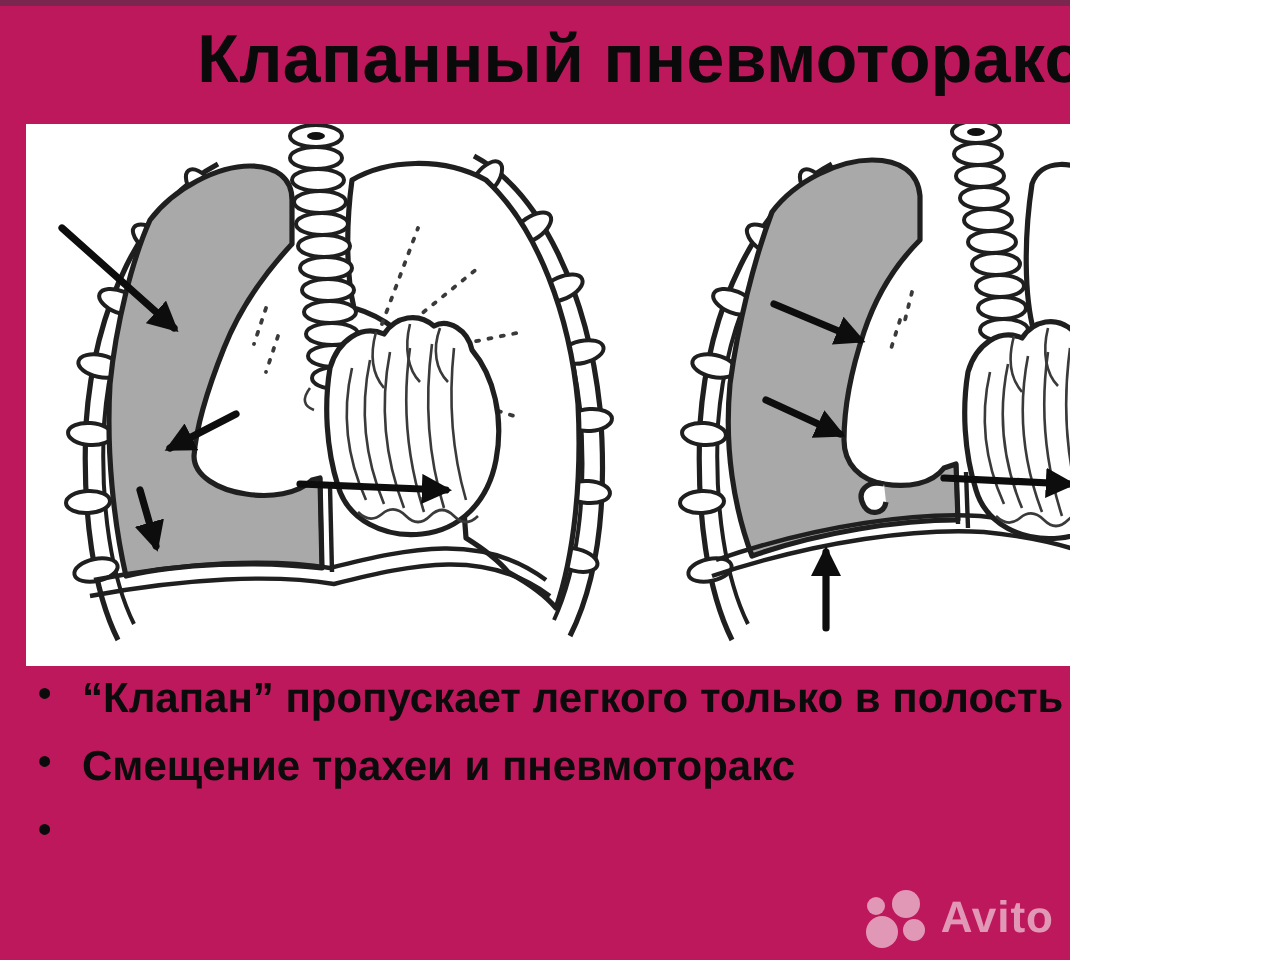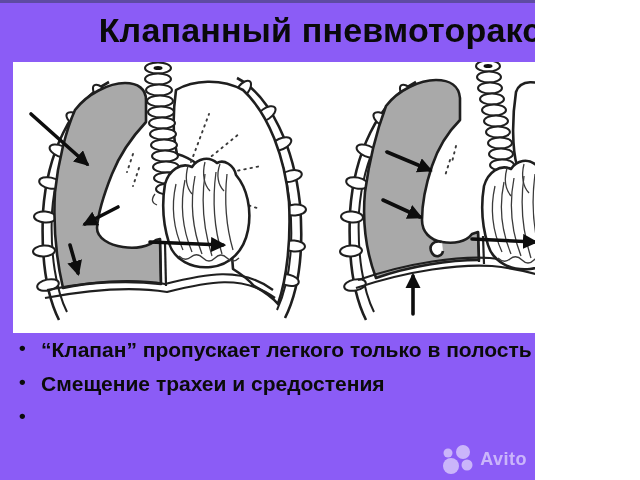--- a/index.html
+++ b/index.html
@@ -1,30 +1,30 @@
 <!DOCTYPE html>
 <html><head>
 <meta charset="utf-8">
 <style>
   html,body{margin:0;padding:0;}
   body{width:640px;height:480px;overflow:hidden;font-family:"Liberation Sans",sans-serif;}
-  .slide{position:relative;width:535px;height:480px;background:#8b5cf6;overflow:hidden;}
+  .slide{position:relative;width:535px;height:480px;background:#be185d;overflow:hidden;}
   .top-edge{position:absolute;top:0;left:0;width:640px;height:3px;background:rgba(40,55,60,.45);}
   .title{position:absolute;top:11px;left:0;width:640px;text-align:center;
          font-size:34px;font-weight:bold;color:#0a0a0a;letter-spacing:.2px;}
   .panel{position:absolute;left:13px;top:62px;width:614px;height:271px;background:#ffffff;
          display:flex;}
   .panel svg{display:block;width:307px;height:271px;}
   .bullets{position:absolute;left:15px;top:337px;margin:0;padding:0;list-style:none;width:615px;}
   .bullets li{position:relative;padding-left:26px;margin-bottom:7px;max-width:520px;
               font-size:21px;font-weight:bold;line-height:1.28;color:#0b0b0b;}
   .bullets .dot{position:absolute;left:4px;top:-1px;font-size:19px;}
   .watermark{position:absolute;right:8px;bottom:6px;display:flex;align-items:center;gap:5px;
              opacity:.55;color:#ffffff;}
-  .watermark .wm-text{font-size:18px;font-weight:bold;letter-spacing:.5px;}
+  .watermark .wm-text{font-size:22px;font-weight:bold;letter-spacing:.5px;}
   
   .wall{fill:none;stroke:#1f1f1f;stroke-width:2.6;}
   .wall2{fill:none;stroke:#1f1f1f;stroke-width:2;}
   .rib{fill:#ffffff;stroke:#1f1f1f;stroke-width:2;}
   .lung{fill:#ffffff;stroke:#1f1f1f;stroke-width:2.6;stroke-linejoin:round;}
   .gray{stroke:#1f1f1f;stroke-width:2.6;stroke-linejoin:round;}
   .ring{fill:#ffffff;stroke:#1f1f1f;stroke-width:2;}
   .dots{fill:none;stroke:#3a3a3a;stroke-width:1.9;stroke-dasharray:1.5 4.8;stroke-linecap:round;}
   .ln{fill:none;stroke:#3a3a3a;stroke-width:1.3;}
   .ln2{fill:none;stroke:#1f1f1f;stroke-width:2.2;}
@@ -239,21 +239,21 @@
     </svg>
   </div>
 
   <ul class="bullets">
     <li>
       <span class="dot">•</span>
       <span>“Клапан” пропускает легкого только в полость</span>
     </li>
     <li>
       <span class="dot">•</span>
-      <span>Смещение трахеи и средостения</span>
+      <span>Смещение трахеи и пневмоторакс</span>
     </li>
     <li>
       <span class="dot">•</span>
     </li>
   </ul>
 
   <div class="watermark">
     <svg width="36" height="30" viewBox="0 0 36 30">
       <circle cx="9" cy="9" r="4.5" fill="#ffffff"></circle>
       <circle cx="24" cy="8" r="7" fill="#ffffff"></circle>

